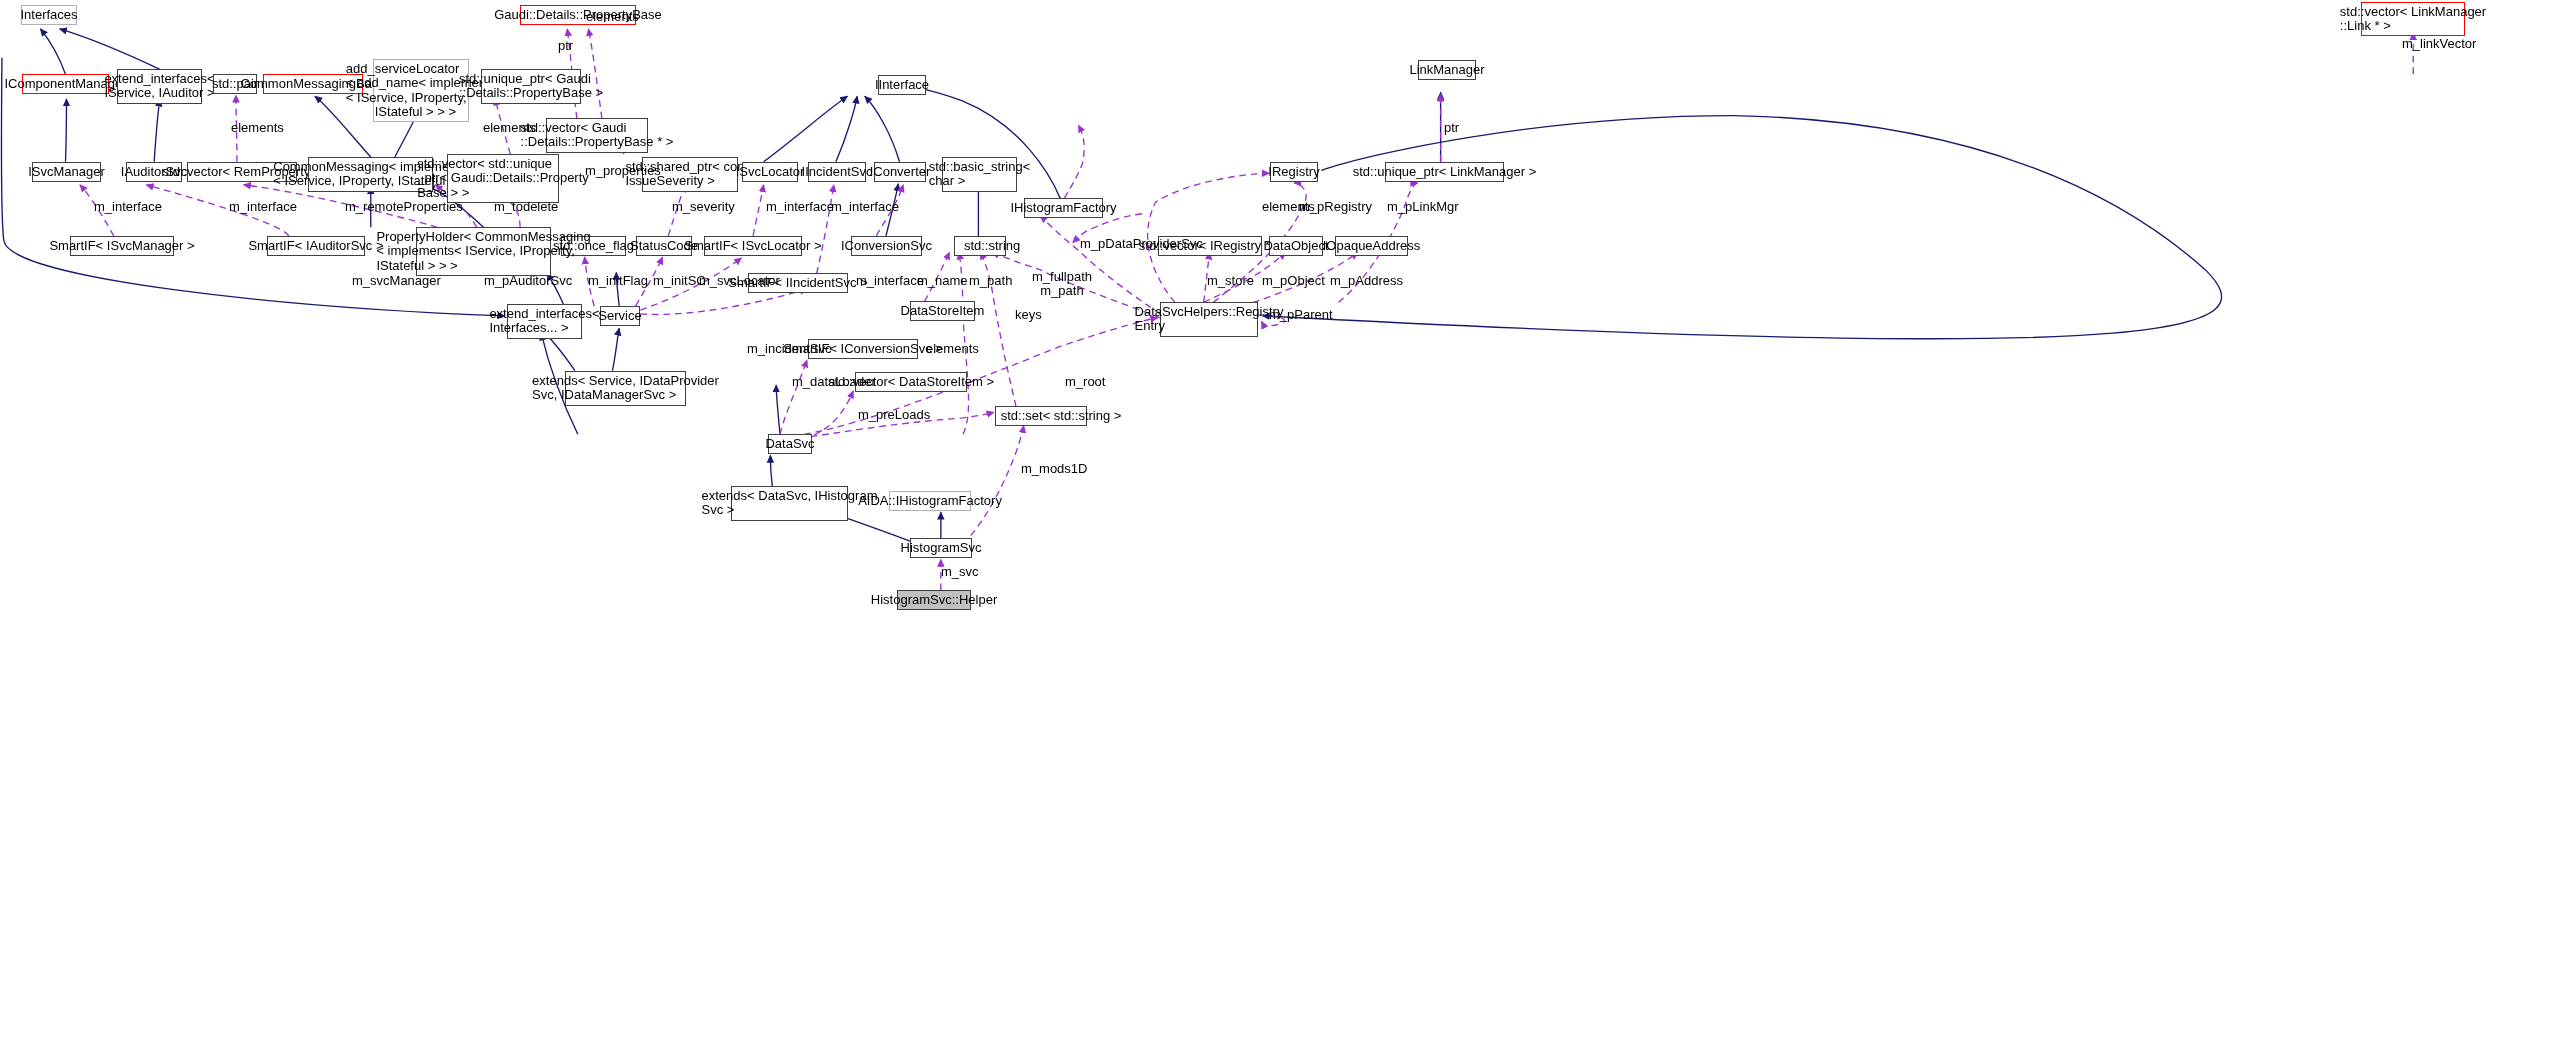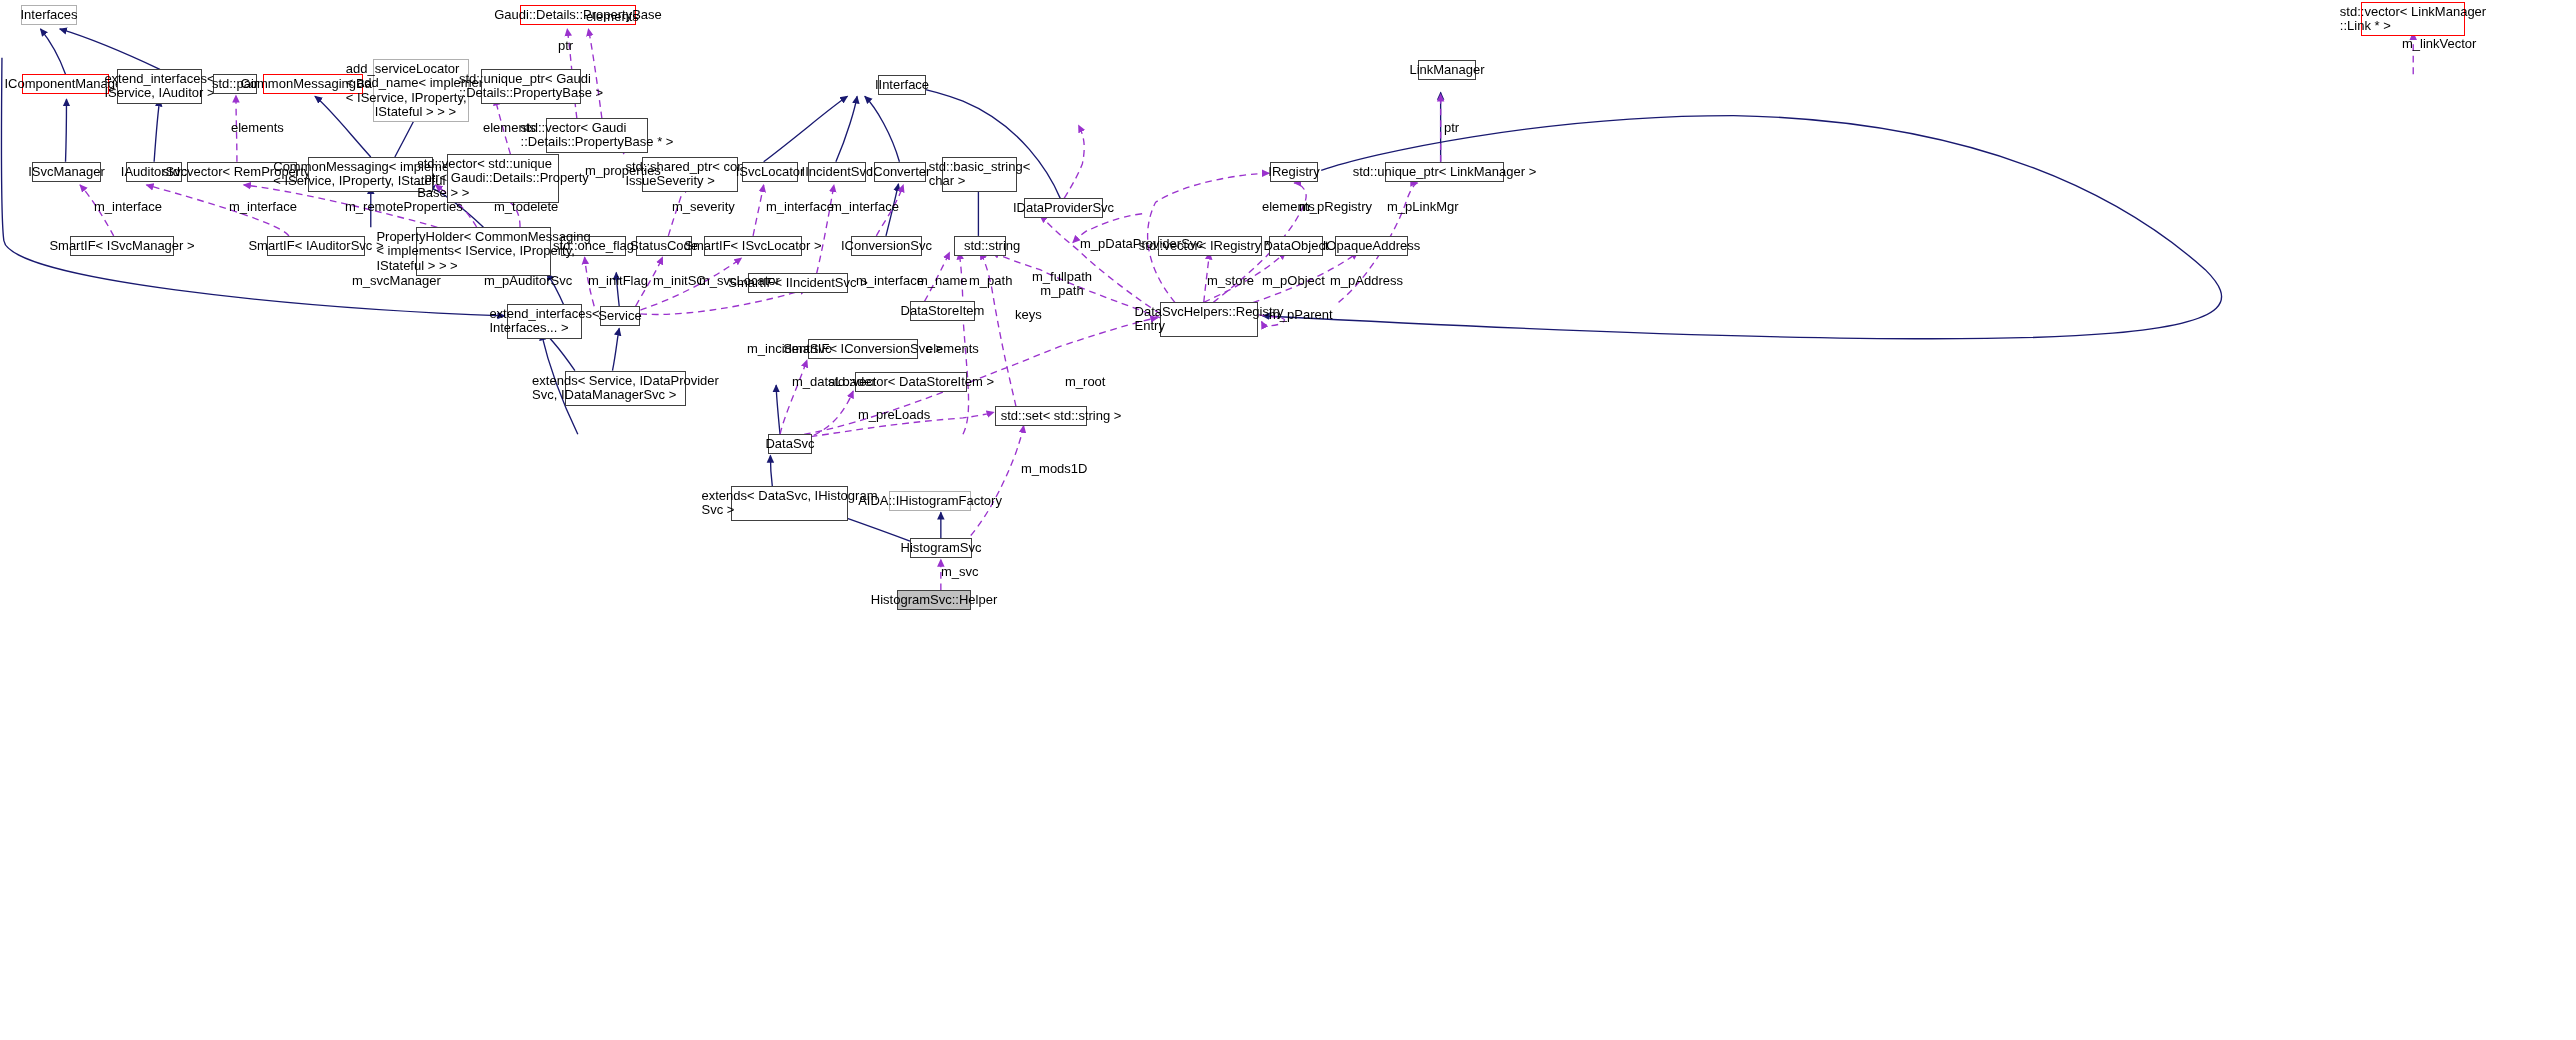--- a/index.html
+++ b/index.html
@@ -159,21 +159,21 @@
       <div class="node" style="left: 447px; top: 154px; width: 112px; min-height: 39px;">std::vector&lt; std::unique
 _ptr&lt; Gaudi::Details::Property
 Base &gt; &gt;</div>
       <div class="node" style="left: 642px; top: 157px; width: 96px; min-height: 27px;">std::shared_ptr&lt; const
 IssueSeverity &gt;</div>
       <div class="node" style="left: 742px; top: 162px; width: 56px; min-height: 19px;">ISvcLocator</div>
       <div class="node" style="left: 808px; top: 162px; width: 58px; min-height: 19px;">IIncidentSvc</div>
       <div class="node" style="left: 874px; top: 162px; width: 52px; min-height: 19px;">IConverter</div>
       <div class="node" style="left: 942px; top: 157px; width: 75px; min-height: 27px;">std::basic_string&lt;
 char &gt;</div>
-      <div class="node" style="left: 1024px; top: 198px; width: 79px; min-height: 19px;">IDataProviderSvc</div>
+      <div class="node" style="left: 1024px; top: 198px; width: 79px; min-height: 19px;">IHistogramFactory</div>
       <div class="node" style="left: 1270px; top: 162px; width: 48px; min-height: 19px;">IRegistry</div>
       <div class="node" style="left: 1385px; top: 162px; width: 119px; min-height: 19px;">std::unique_ptr&lt; LinkManager &gt;</div>
       <div class="node" style="left: 561px; top: 236px; width: 65px; min-height: 19px;">std::once_flag</div>
       <div class="node" style="left: 636px; top: 236px; width: 56px; min-height: 19px;">StatusCode</div>
       <div class="node" style="left: 704px; top: 236px; width: 98px; min-height: 19px;">SmartIF&lt; ISvcLocator &gt;</div>
       <div class="node" style="left: 954px; top: 236px; width: 52px; min-height: 19px; padding-left: 28px;">std::string</div>
       <div class="node" style="left: 1158px; top: 236px; width: 104px; min-height: 19px;">std::vector&lt; IRegistry * &gt;</div>
       <div class="node" style="left: 1269px; top: 236px; width: 54px; min-height: 19px;">DataObject</div>
       <div class="node" style="left: 1335px; top: 236px; width: 73px; min-height: 19px;">IOpaqueAddress</div>
       <div class="node" style="left: 851px; top: 236px; width: 71px; min-height: 19px;">IConversionSvc</div>

